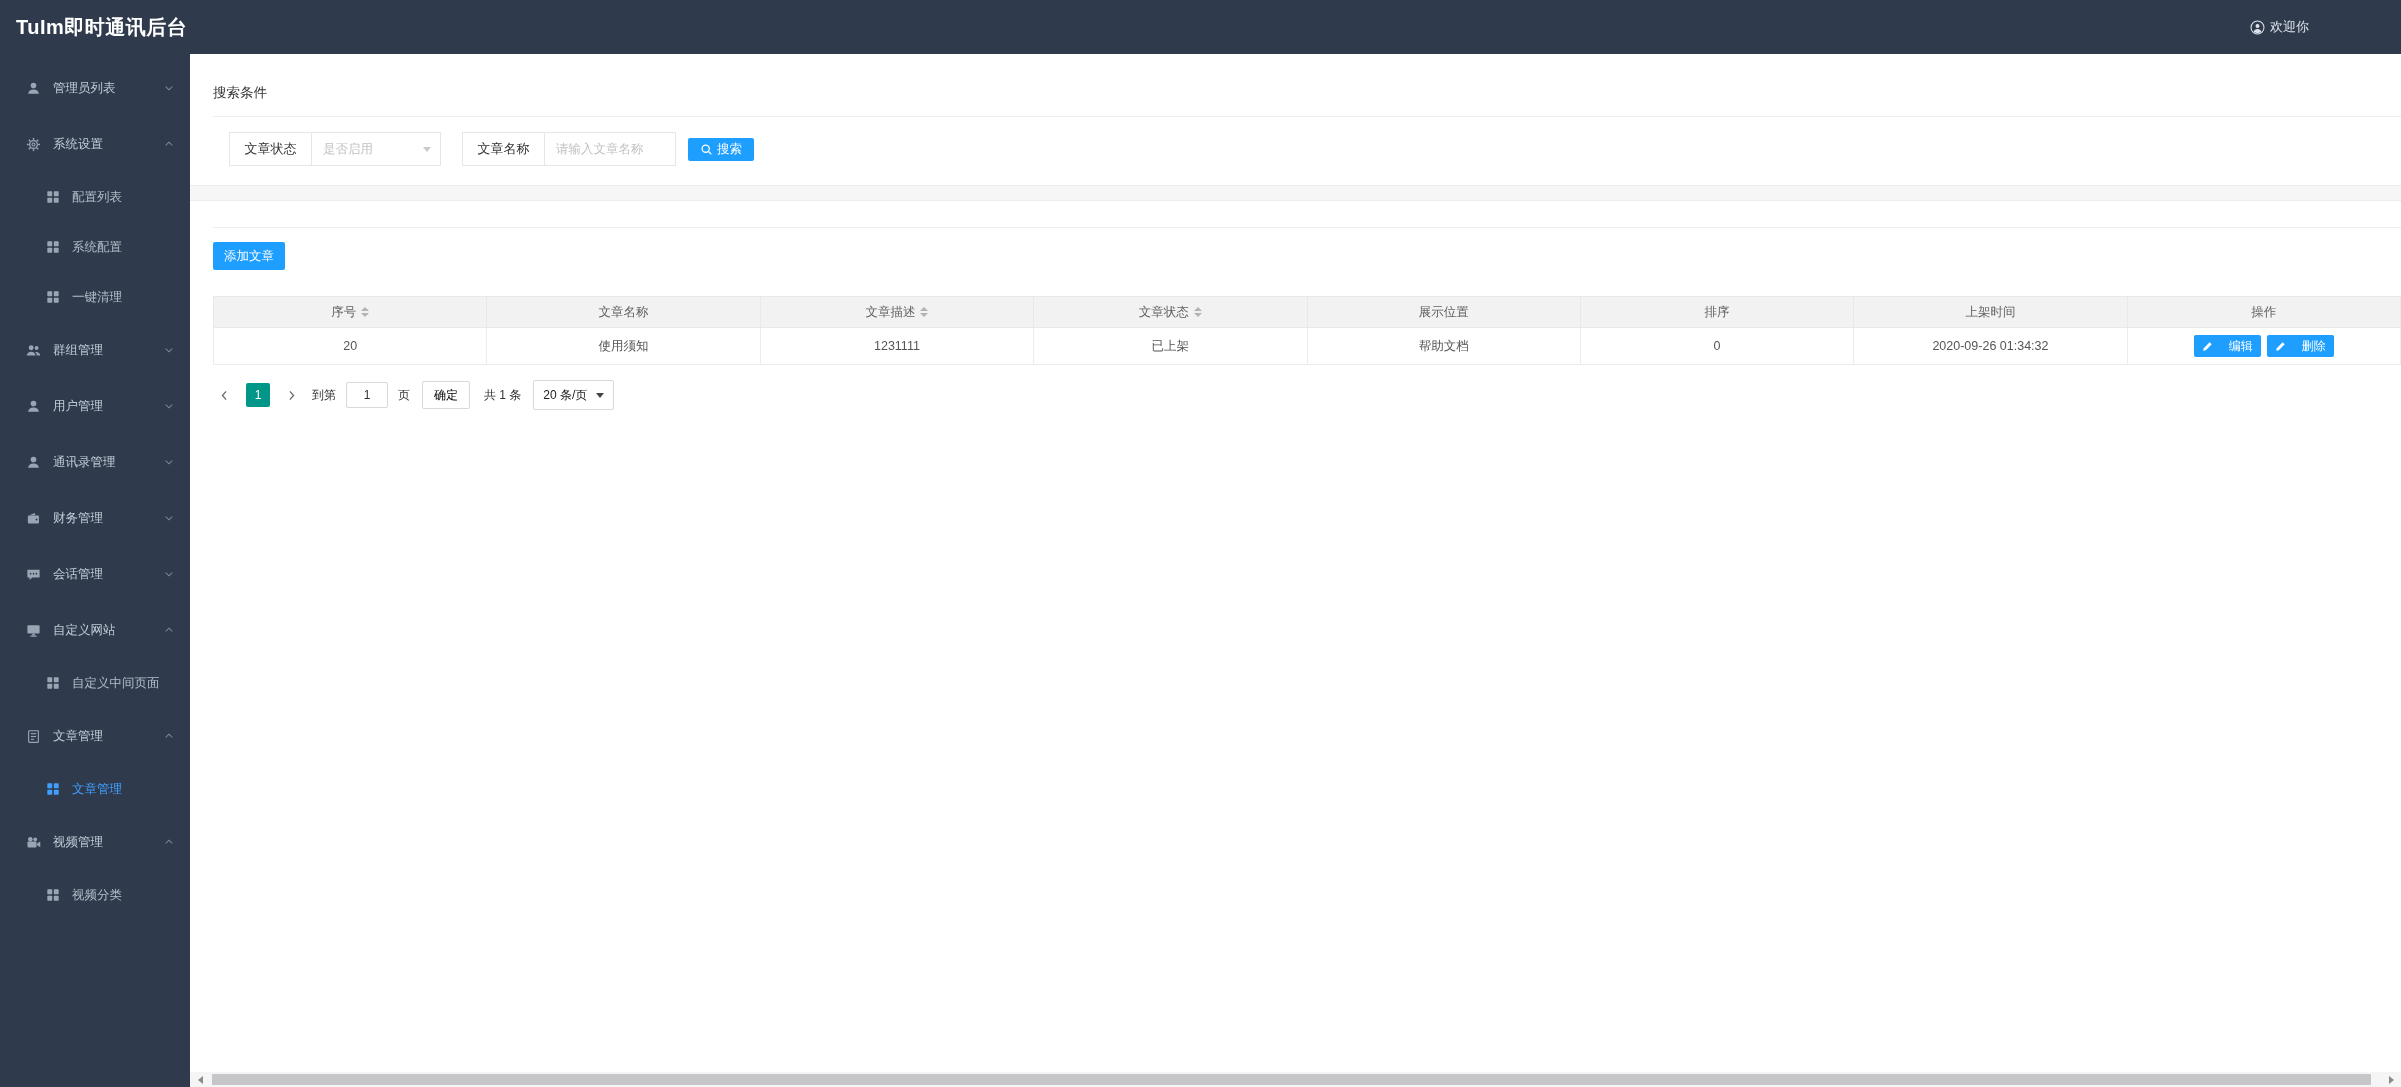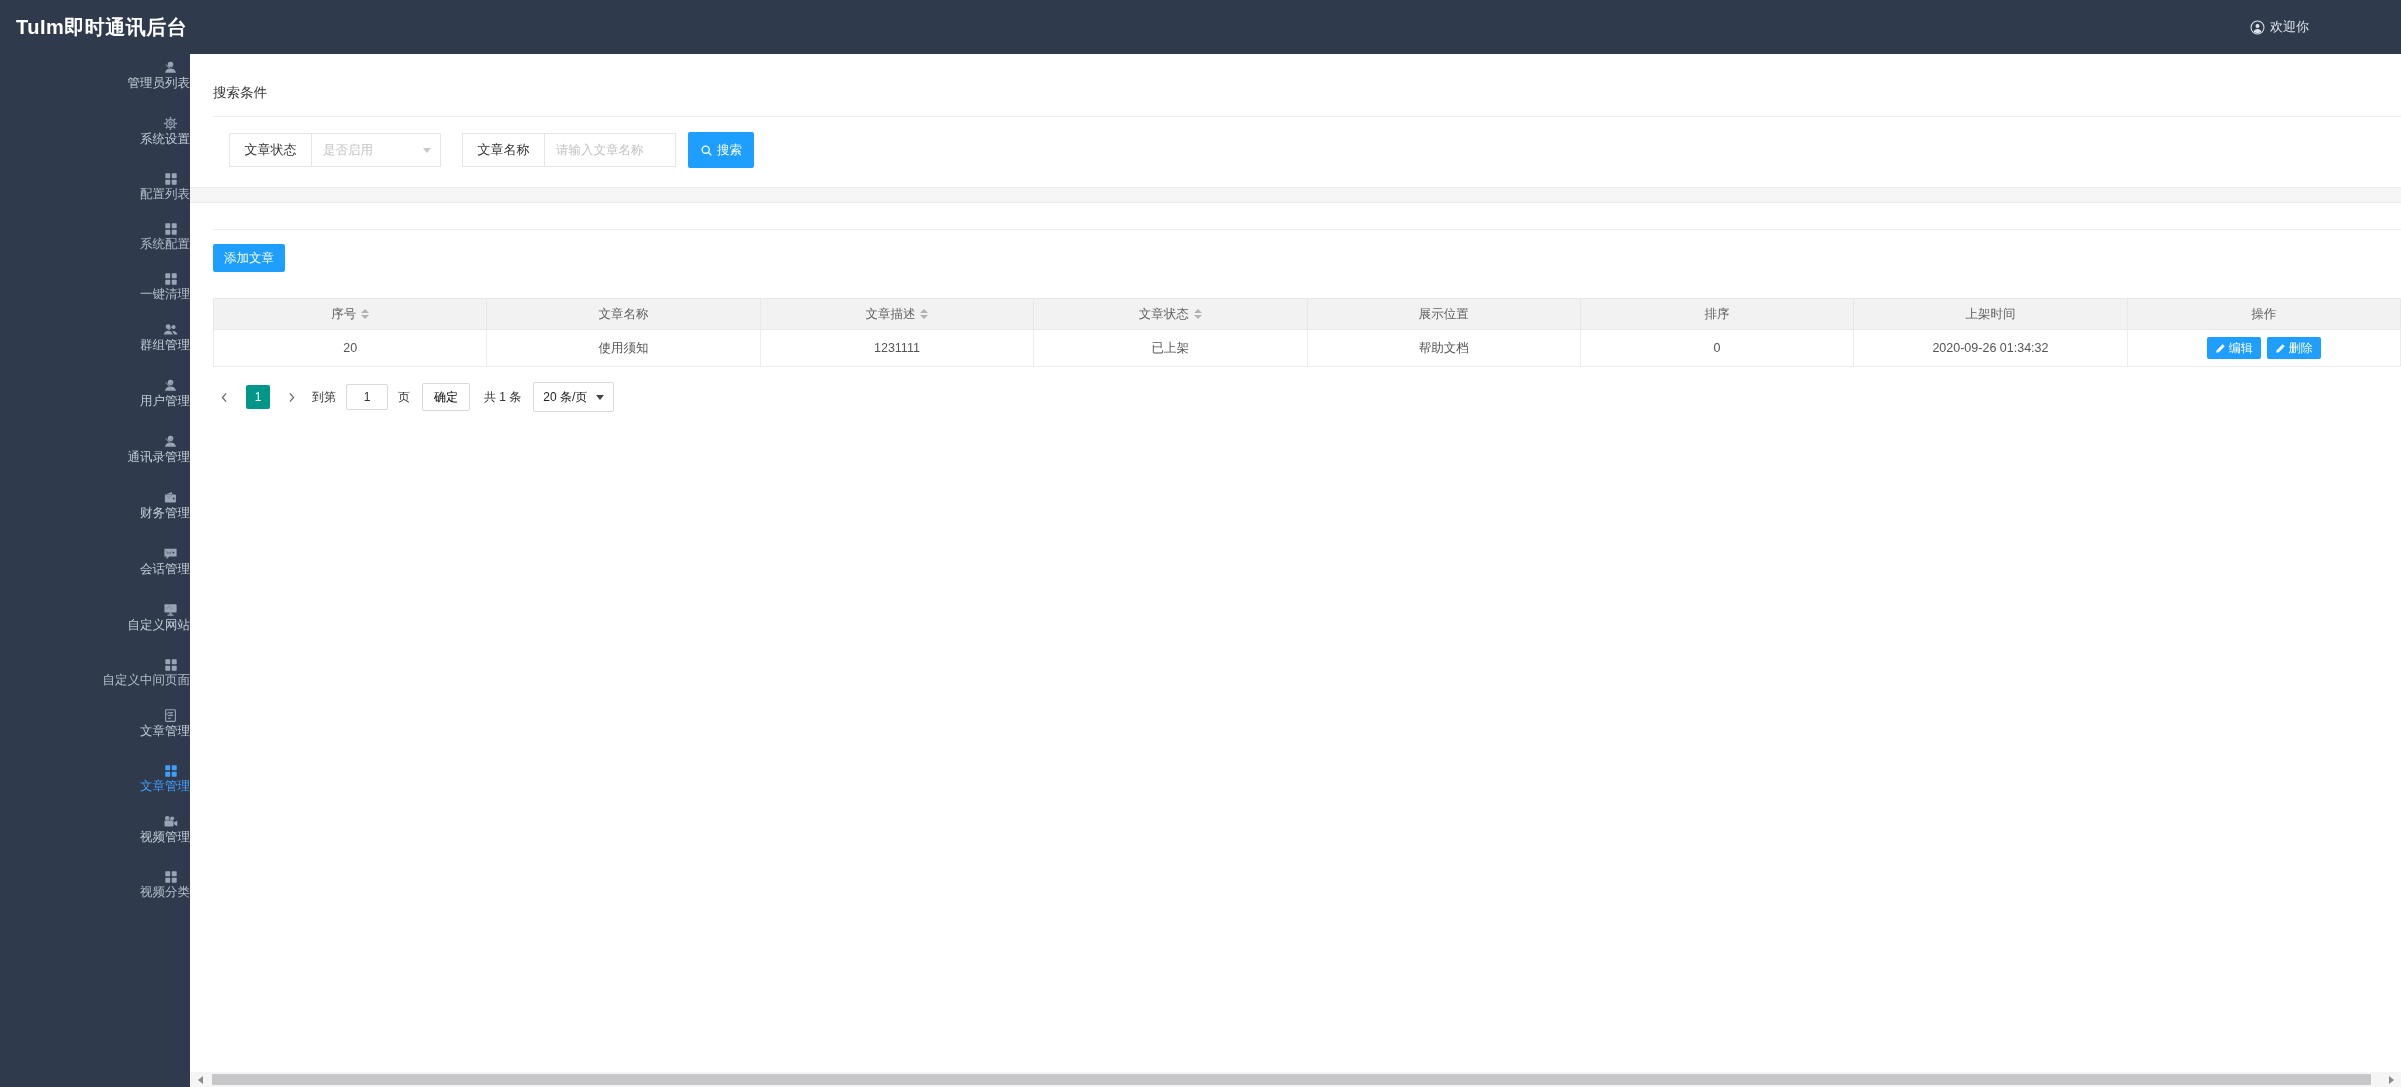--- a/index.html
+++ b/index.html
@@ -5,21 +5,21 @@
   * { margin:0; padding:0; box-sizing:border-box; }
   html,body { width:2401px; height:1087px; }
   body { font-family:"Liberation Sans","DejaVu Sans",sans-serif; background:#fff; overflow:hidden; position:relative;
          --primary:#1E9FFF; --teal:#009688; --sidebar-bg:#2f3b4d; --active:#409EFF; }
 
   .topbar { position:absolute; top:0; left:0; width:2401px; height:54px; background:var(--sidebar-bg); display:flex; align-items:center; z-index:3; }
   .brand { color:#fff; font-size:20px; font-weight:bold; margin-left:16px; letter-spacing:.5px; }
   .topbar-right { position:absolute; right:92px; top:0; height:54px; display:flex; align-items:center; gap:5px; color:#dfe4ec; font-size:13px; cursor:pointer; }
 
   .sidebar { position:absolute; top:54px; left:0; width:190px; height:1033px; background:var(--sidebar-bg); padding-top:6px; overflow:hidden; }
-  .side-item { position:relative; display:flex; align-items:flex-end; cursor:pointer; color:#c3cbd6; font-size:12.5px;flex-direction:column; }
+  .side-item { position:relative; display:flex; align-items:center; cursor:pointer; color:#c3cbd6; font-size:12.5px; }
   .side-item.top { height:56px; padding-left:26px; }
   .side-item.sub { height:50px; padding-left:46px; color:#b4bdc9; }
   .icon { display:inline-flex; align-items:center; justify-content:center; }
   .side-item .icon { color:#9aa5b4; margin-right:12px; }
   .side-item .chev { position:absolute; right:15px; margin:0; color:#7f8ca0; }
   .side-item.active, .side-item.active .icon { color:var(--active); }
 
   .content { position:absolute; top:54px; left:190px; width:2211px; height:1033px; background:#fff; }
   .card { padding-left:23px; background:#fff; }
   .card1 { padding-top:30px; padding-bottom:19px; }
@@ -30,31 +30,31 @@
 
   .form-row { margin-top:15px; padding-left:16px; display:flex; align-items:center; }
   .form-group { display:flex; align-items:stretch; height:34px; border:1px solid #e6e6e6; background:#fff; }
   .form-group + .form-group { margin-left:21px; }
   .fg-label { display:flex; align-items:center; justify-content:center; width:82px; font-size:13px; color:#333; border-right:1px solid #e6e6e6; }
   .fg-select { position:relative; display:flex; align-items:center; width:128px; padding:0 22px 0 11px; font-size:12.5px; color:#c2c2c2; cursor:pointer; }
   .select-caret { position:absolute; right:9px; width:0; height:0; border-left:4.5px solid transparent; border-right:4.5px solid transparent; border-top:5px solid #c9c9c9; }
   .fg-input { border:none; outline:none; width:130px; padding:0 11px; font-size:12.5px; color:#0f766e; }
   .fg-input::placeholder { color:#c2c2c2; }
   .btn { background:var(--primary); color:#fff; border:none; border-radius:2px; display:inline-flex; align-items:center; justify-content:center; cursor:pointer; font-family:inherit; }
-  .btn-search { margin-left:12px; height:36px; padding:0 12px; font-size:12.5px; gap:4px; }
+  .btn-search { margin-left:12px; height:23px; padding:0 12px; font-size:12.5px; gap:4px; }
   .btn-add { margin-top:14px; height:28px; padding:0 11px; font-size:12.5px; }
 
   .atable { width:100%; border-collapse:collapse; table-layout:fixed; margin-top:26px; }
   .atable th { background:#f2f2f2; height:31px; font-weight:400; font-size:12.5px; color:#5f5f5f; border:1px solid #e8e8e8; text-align:center; }
   .atable td { height:37px; text-align:center; font-size:12.5px; color:#555; border:1px solid #ececec; background:#fff; }
   .th-wrap { display:inline-flex; align-items:center; }
   .sort { display:inline-flex; flex-direction:column; margin-left:5px; cursor:pointer; }
   .s-up { width:0; height:0; border-left:4px solid transparent; border-right:4px solid transparent; border-bottom:4px solid #b3b3b3; margin-bottom:2px; }
   .s-dn { width:0; height:0; border-left:4px solid transparent; border-right:4px solid transparent; border-top:4px solid #b3b3b3; }
-  .btn-mini { height:22px; padding:0 8px; font-size:12px; gap:3px; margin:0 3px; }
+  .btn-mini { height:22px; padding:0 8px; font-size:12px; gap:16px; margin:0 3px; }
 
   .pagination { margin-top:15px; display:flex; align-items:center; font-size:12px; color:#333; }
   .pg-arrow { padding:0 5px; display:flex; cursor:pointer; color:#666; }
   .pg-active { min-width:24px; height:24px; background:var(--teal); color:#fff; text-align:center; line-height:24px; border-radius:2px; margin:0 10px; cursor:default; }
   .pg-goto { margin-left:9px; }
   .pg-input { width:42px; height:26px; border:1px solid #d9d9d9; border-radius:2px; text-align:center; font-size:12px; color:#333; margin:0 10px; outline:none; background:#fff; }
   .pg-confirm { height:28px; padding:0 11px; background:#fff; border:1px solid #d9d9d9; border-radius:2px; font-size:12px; color:#000000; margin:0 12px; cursor:pointer; font-family:inherit; }
   .pg-total { margin:0 12px 0 2px; }
   .pg-select { height:30px; border:1px solid #d9d9d9; border-radius:2px; display:flex; align-items:center; padding:0 9px; gap:9px; cursor:pointer; background:#fff; color:#222; }
   .pg-select .caret { width:0; height:0; border-left:4px solid transparent; border-right:4px solid transparent; border-top:5px solid #444; }

